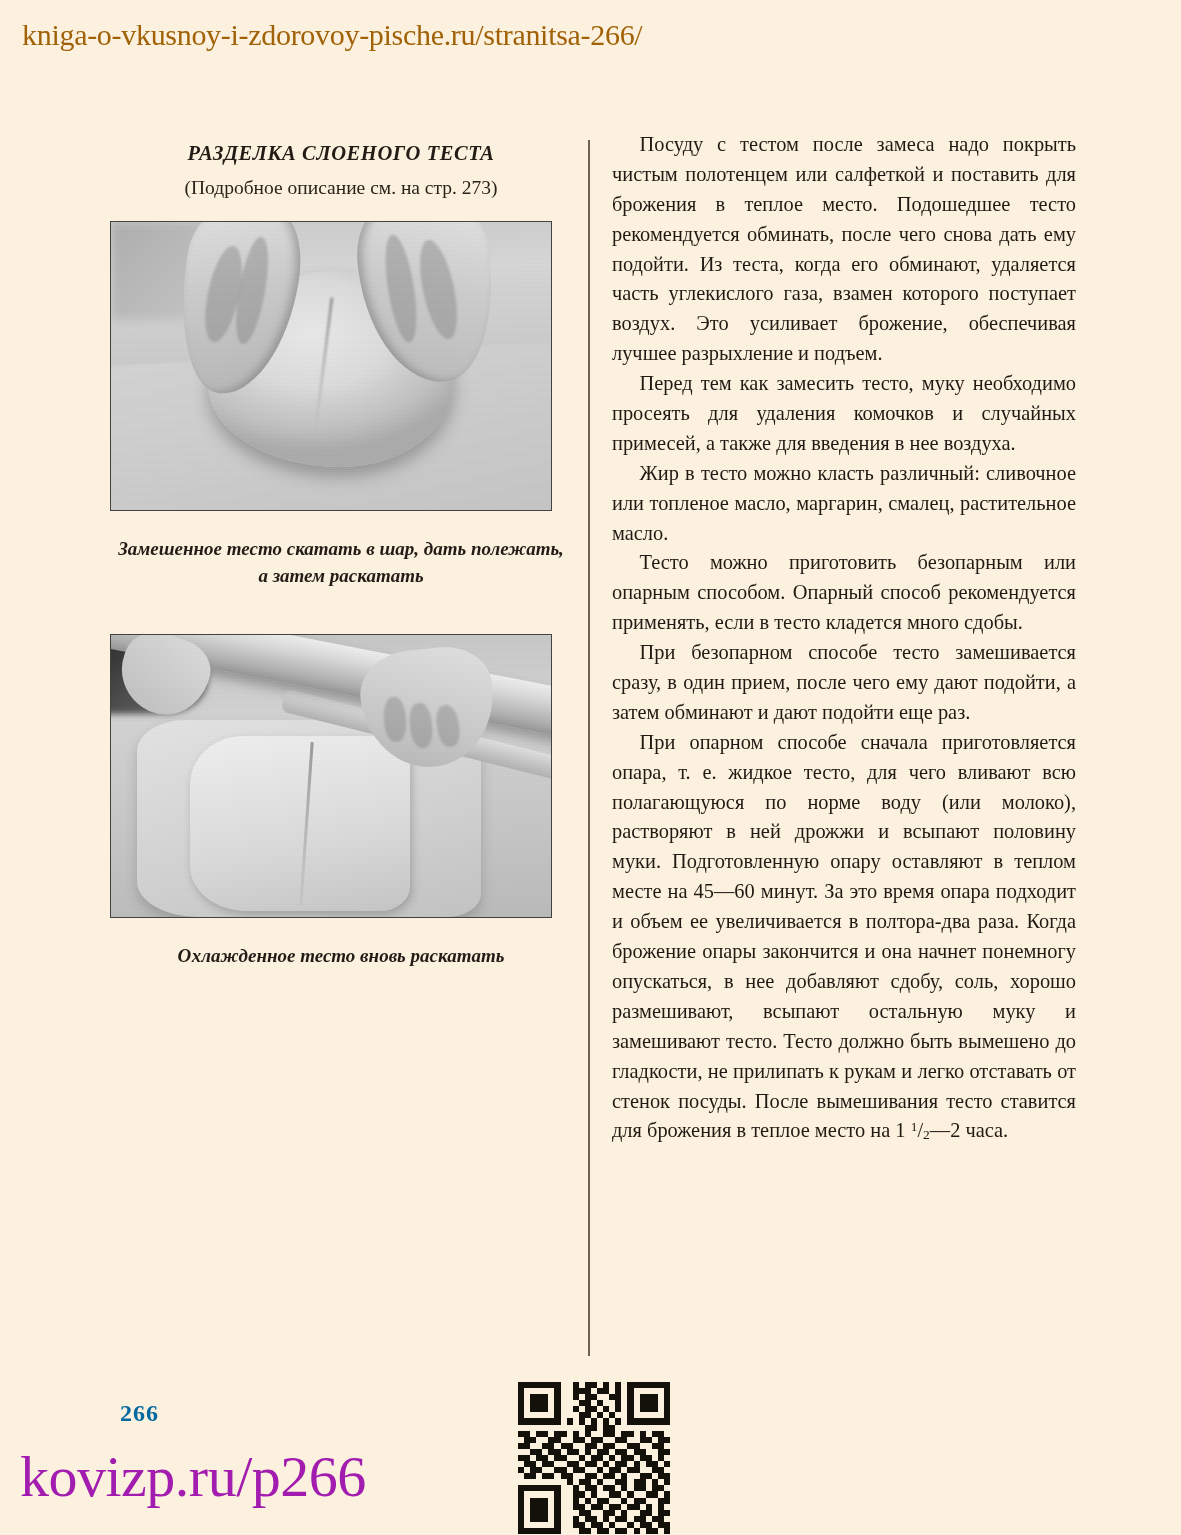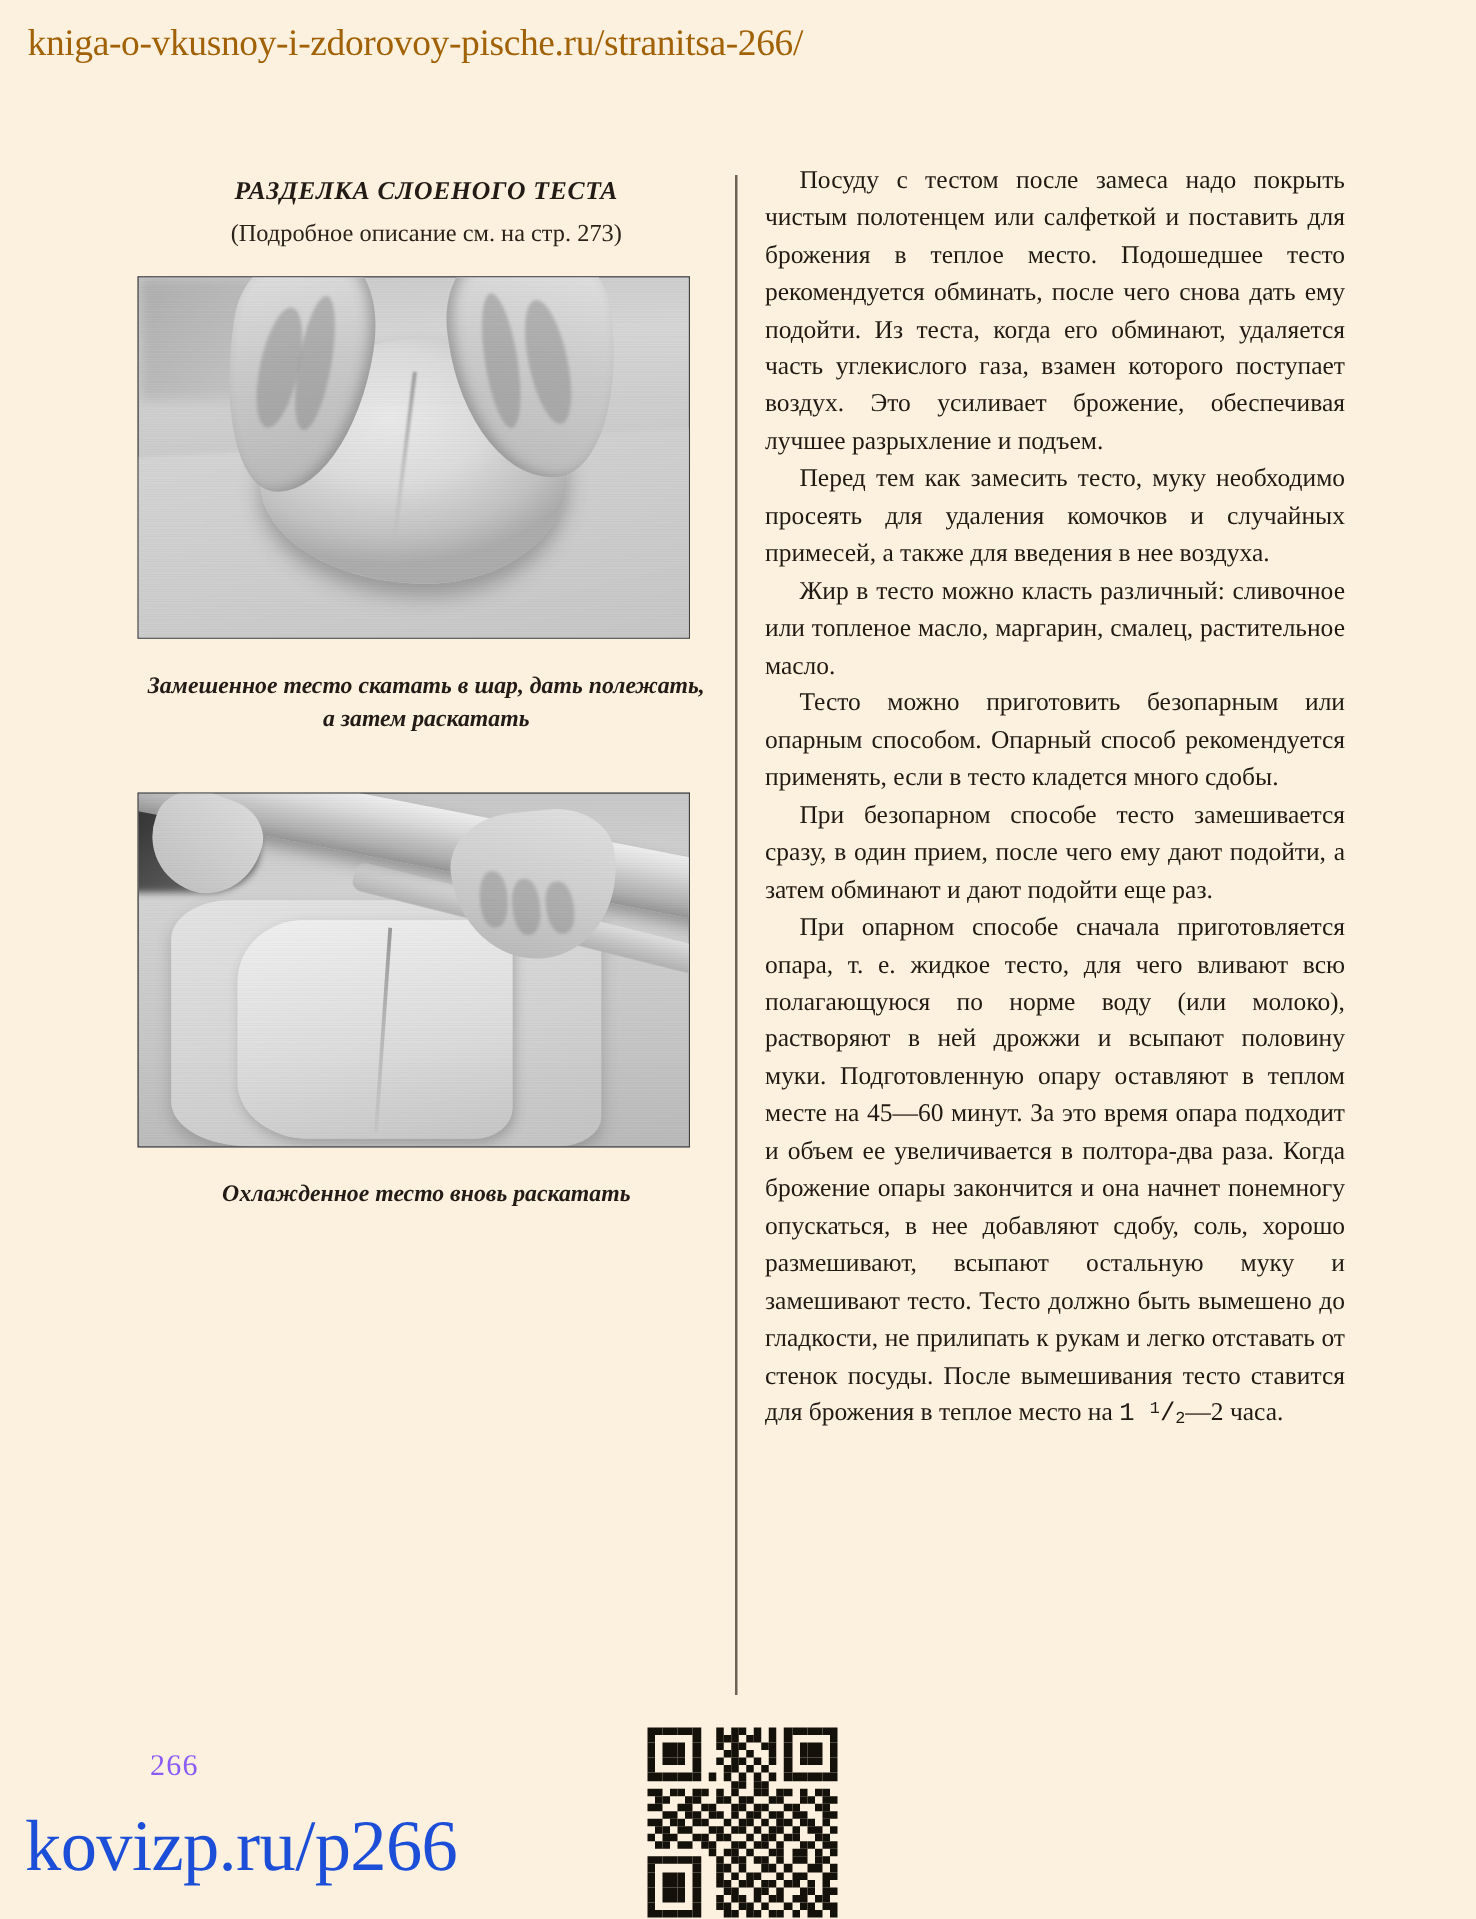--- a/index.html
+++ b/index.html
@@ -111,37 +111,37 @@
     font-size: 20.4px;
     line-height: 1.465;
     text-align: justify;
     text-indent: 1.35em;
     margin: 0;
     hyphens: manual;
     color: #211a13;
   }
   .body-par.first { text-indent: 0; }
 
-  .frac { white-space: nowrap; font-family: Liberation Mono, monospace; }
+  .frac { white-space: nowrap; }
   .frac sup, .frac sub {
     font-size: 0.66em;
     line-height: 0;
   }
   .frac sub { vertical-align: -0.18em; }
   .frac sup { vertical-align: 0.42em; }
 
   
   .page-number {
     position: absolute;
     left: 120px;
     top: 1400px;
     font-size: 24px;
-    font-weight: normal;
+    font-weight: bold;
     letter-spacing: 1px;
-    color: #8b5cf6;
+    color: #0369a1;
     text-align: right;
   }
 
   .qr-wrap {
     position: absolute;
     left: 518px;
     top: 1382px;
     width: 152px;
     height: 152px;
     background: #fcf1de;
@@ -155,21 +155,21 @@
   }
   .qr-grid i { display: block; }
   .qr-grid i.on { background: #14100a; }
 
   .bottom-url {
     position: absolute;
     left: 20px;
     top: 1443px;
     font-size: 58px;
     font-family: "Liberation Serif", "DejaVu Serif", serif;
-    color: #1d4ed8;
+    color: #a21caf;
     letter-spacing: -0.5px;
     white-space: nowrap;
   }
 
   
   .ph-bg { position: absolute; inset: 0; }
 
   
   .p1-table {
     position: absolute; inset: 0;

